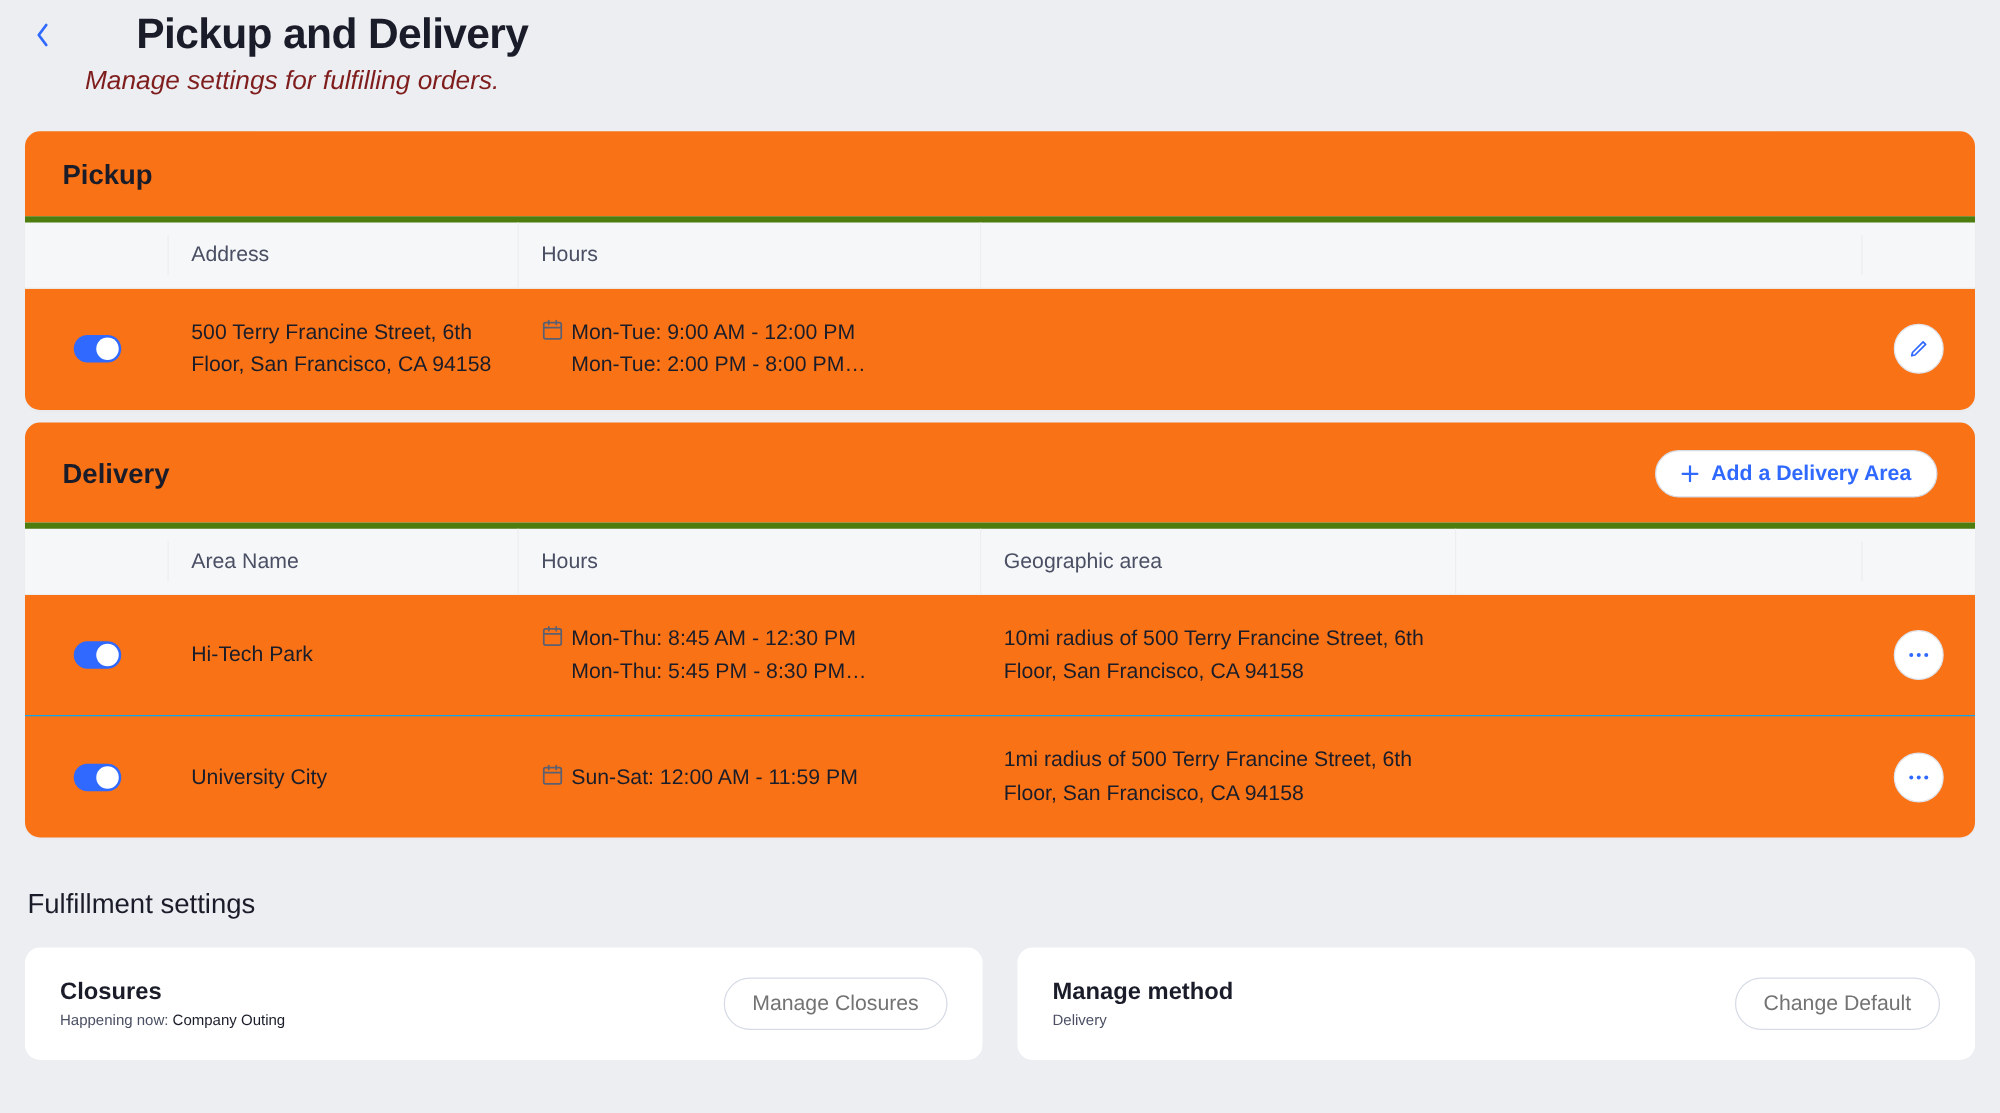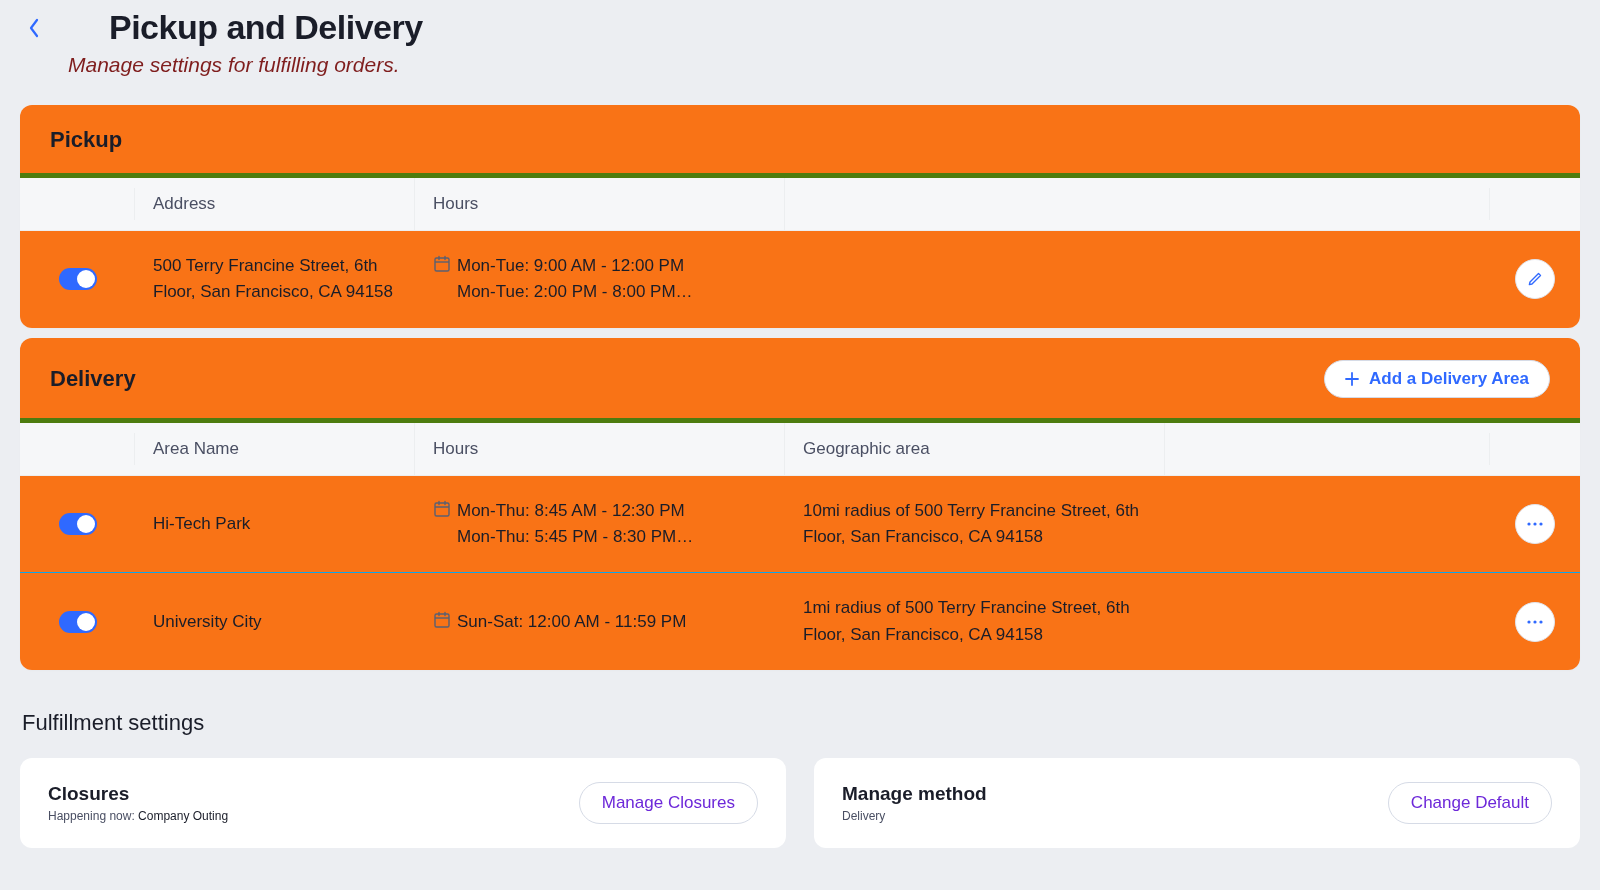--- a/index.html
+++ b/index.html
@@ -172,21 +172,21 @@
   }
   .settings-card .sub {
     font-size: 12px;
     color: #4a4f63;
   }
   .settings-card .sub .strong { color: #1a1d29; }
   .pill-btn {
     border: 1px solid #d6dbe6;
     border-radius: 999px;
     padding: 10px 22px;
-    color: #6d28d9;
+    color: #737373;
     font-size: 17px;
     font-weight: 500;
     background: #fff;
     cursor: pointer;
   }
   svg { display: block; }
 </style>
 </head>
 <body>
 

